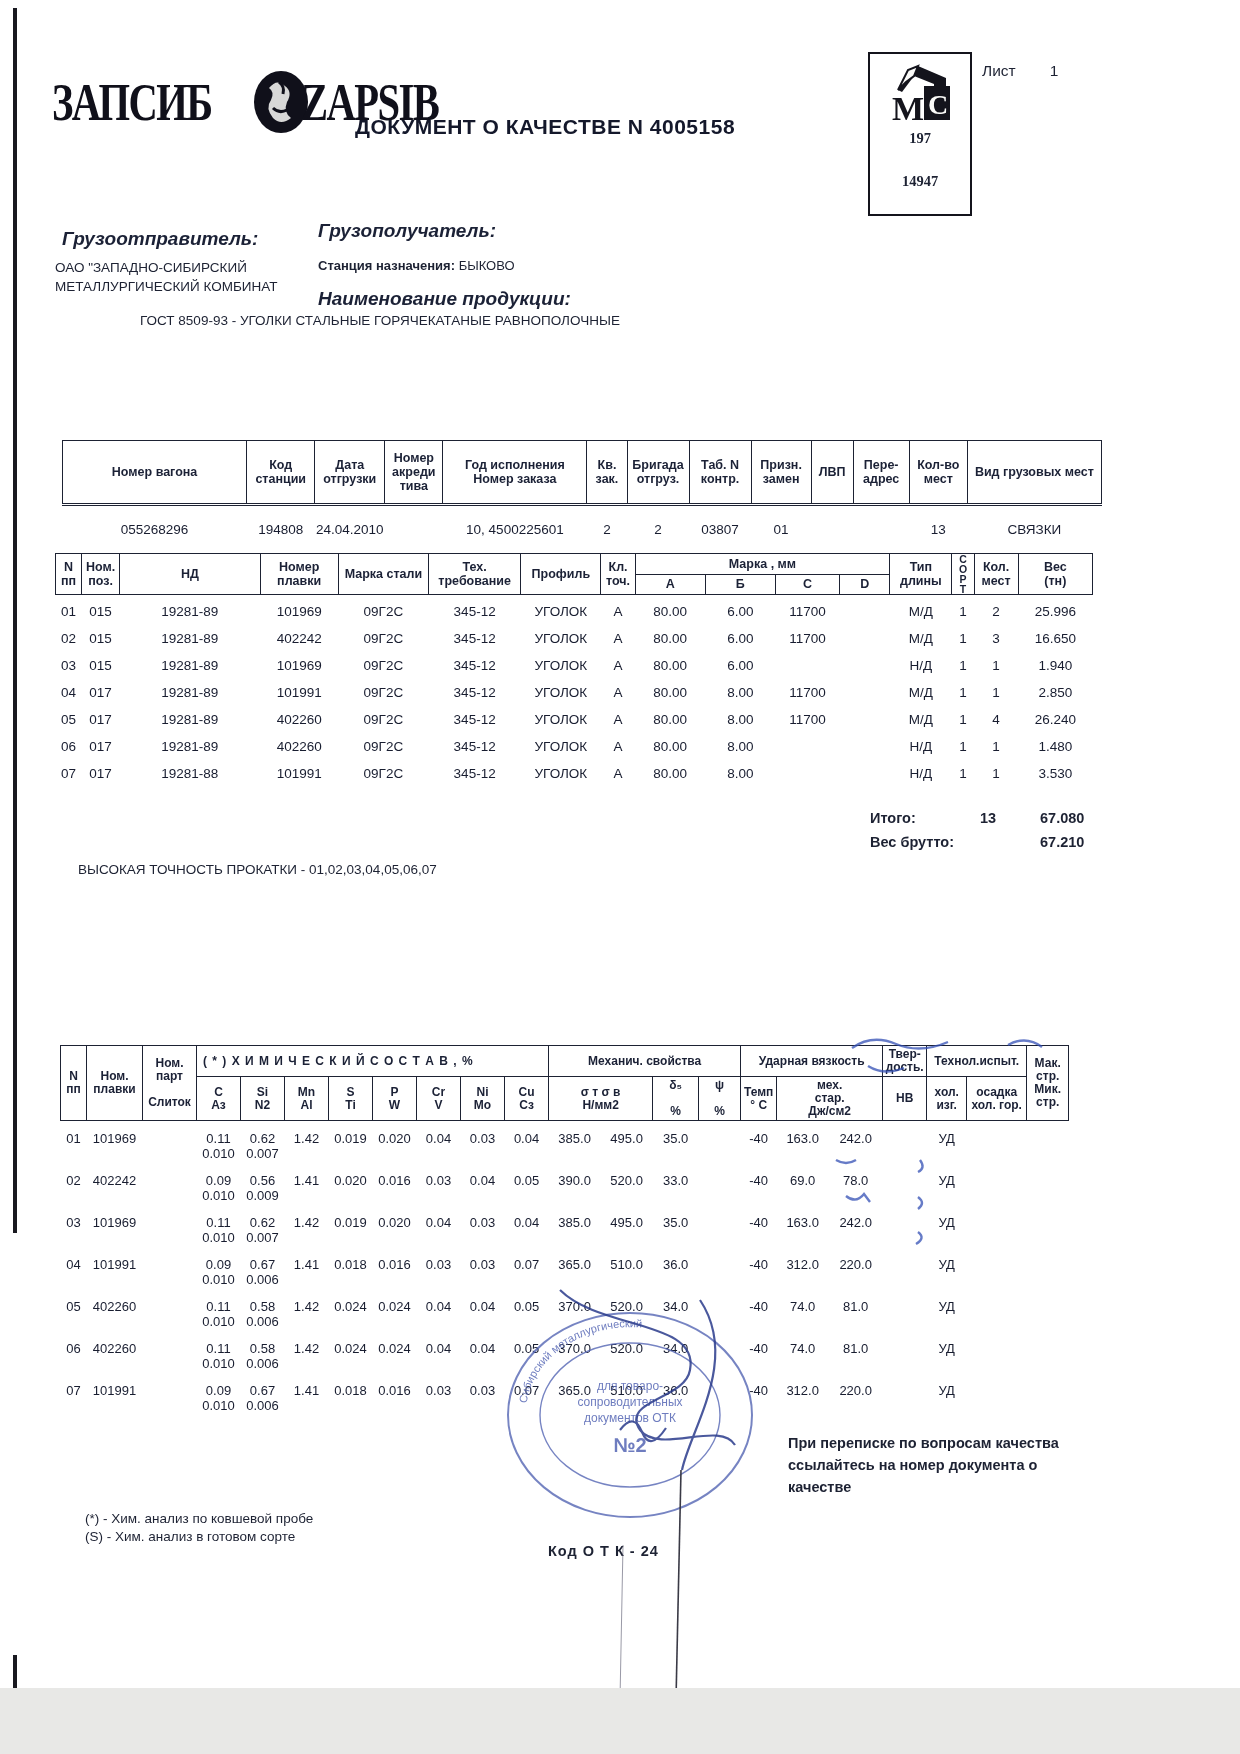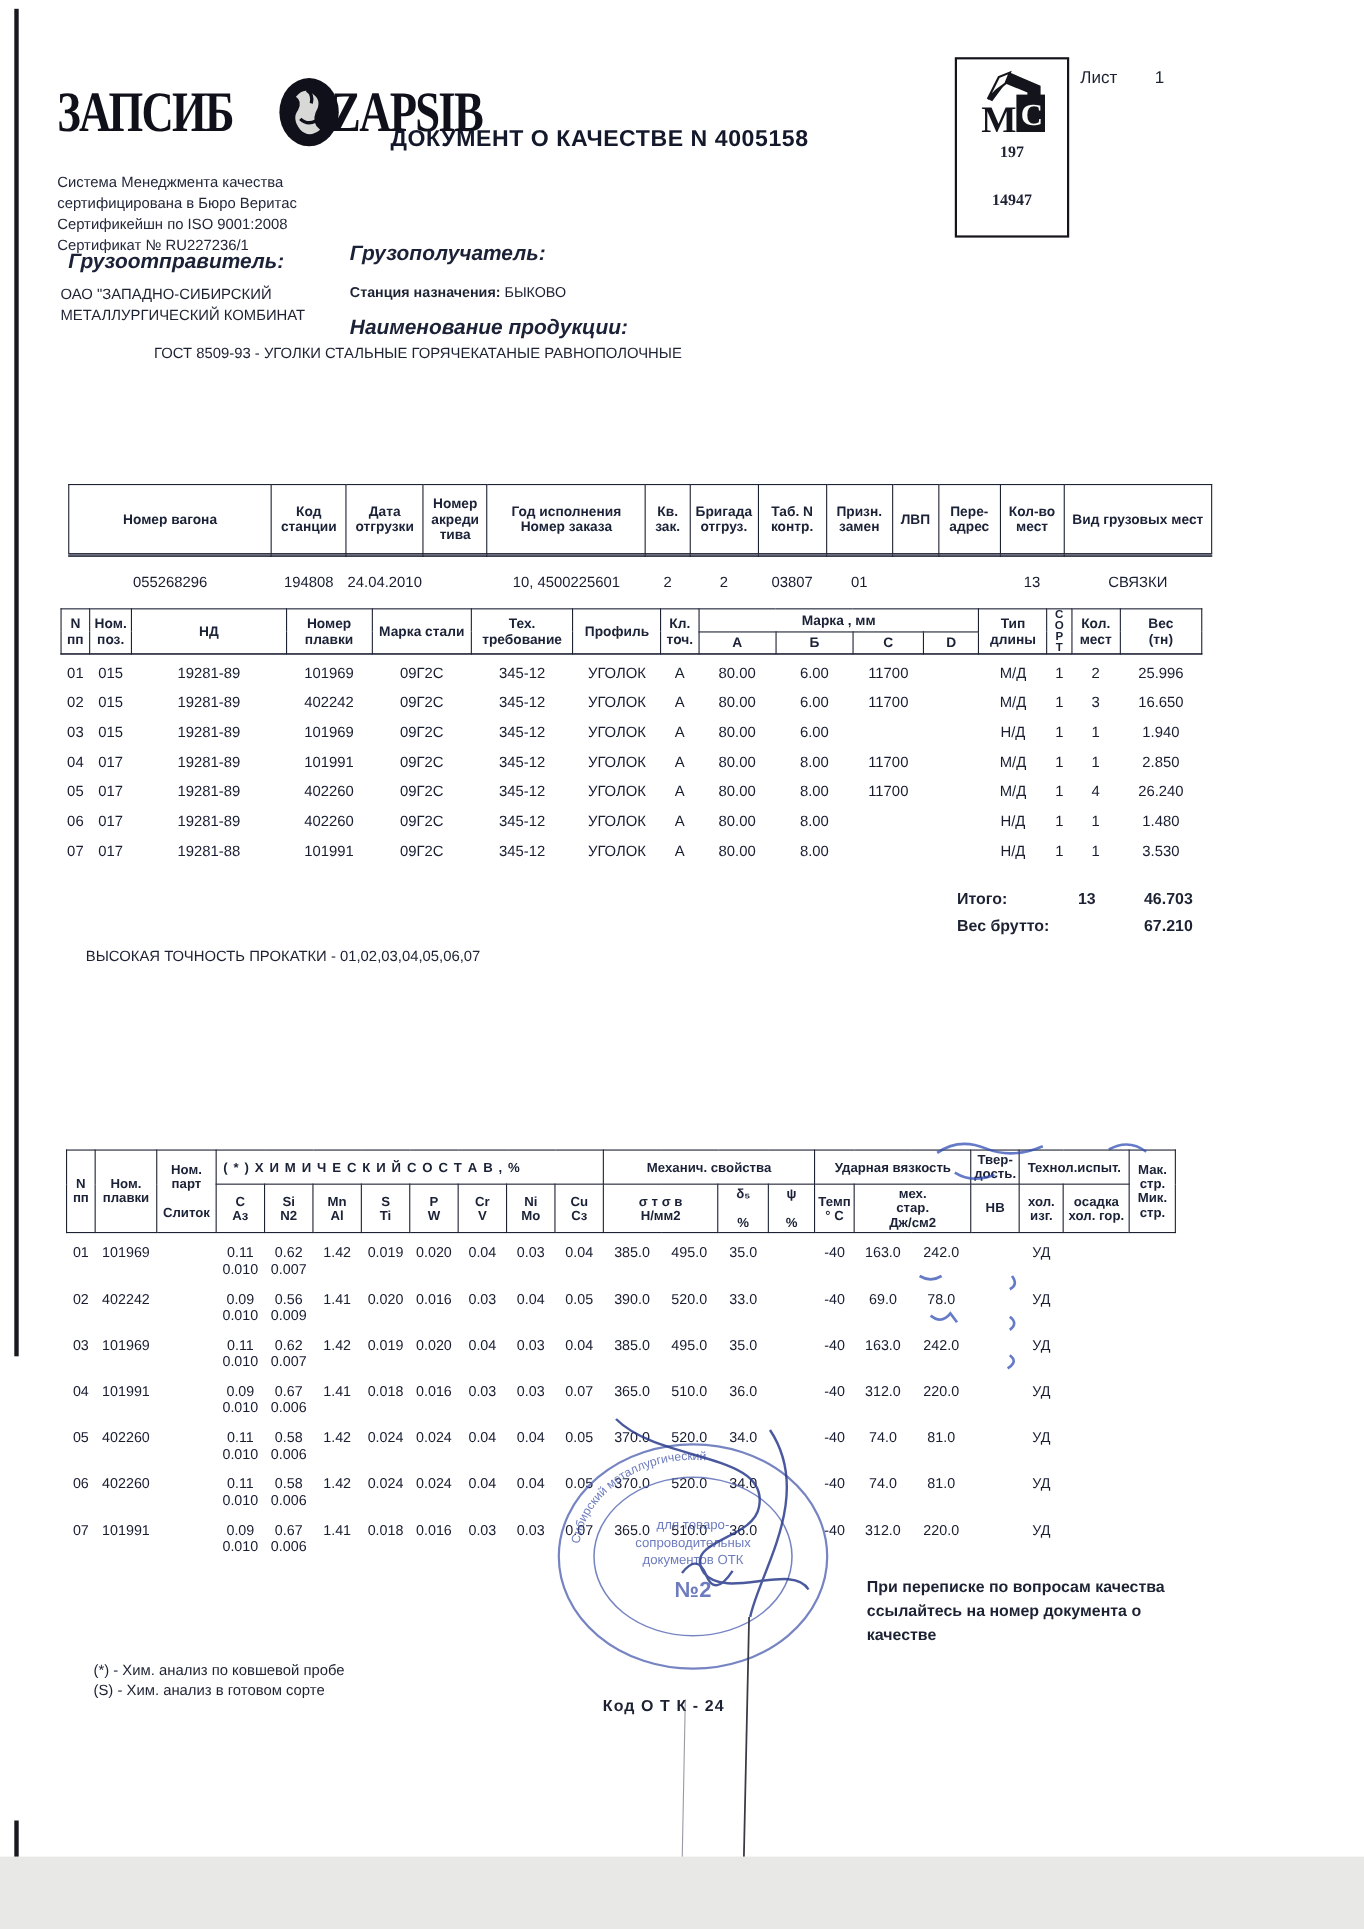--- a/index.html
+++ b/index.html
@@ -62,24 +62,20 @@
   <div class="abs logo-row" style="left:52px;top:68px;">
     <span class="logo-word">ЗАПСИБ</span>
     <svg width="64" height="68" viewBox="0 0 64 68" style="margin:0 -14px 0 -10px;">
       <ellipse cx="32" cy="34" rx="27" ry="31" fill="#10101a"></ellipse>
       <path d="M20 20 q8 -10 16 -2 q8 6 2 16 q-4 10 4 16 q-10 8 -18 0 q-8 -10 -2 -18 q4 -8 -2 -12z" fill="#fbfbf9" opacity=".85"></path>
       <path d="M30 14 q6 4 4 12 M24 40 q6 6 14 2" stroke="#10101a" stroke-width="3" fill="none"></path>
     </svg>
     <span class="logo-word">ZAPSIB</span>
   </div>
 
-  <div class="abs cert pre" style="left:52px;top:156px;">Система  Менеджмента   качества
-сертифицирована в Бюро Веритас
-Сертификейшн по ISO  9001:2008
-Сертификат № RU227236/1</div>
 
   <div class="abs title" style="left:355px;top:115px;">ДОКУМЕНТ О КАЧЕСТВЕ   N 4005158</div>
 
   <div class="abs mc-box" style="left:868px;top:52px;">
     <svg width="72" height="64" viewBox="0 0 72 64" style="margin-top:8px;">
       <path d="M14 28 L34 4 L62 16 L62 30 L50 30 L50 22 L30 14 L18 30 Z" fill="#14141c"></path>
       <path d="M14 28 L22 20 L30 14 L34 4 L24 8 Z" fill="#fbfbf9" stroke="#14141c" stroke-width="2"></path>
       <text x="8" y="58" font-family="Liberation Serif,serif" font-weight="bold" font-size="34" fill="#14141c">М</text>
       <rect x="40" y="24" width="26" height="34" fill="#14141c"></rect>
       <text x="44" y="52" font-family="Liberation Serif,serif" font-weight="bold" font-size="28" fill="#fbfbf9">С</text>
@@ -355,21 +351,21 @@
           <td>1</td>
           <td>1</td>
           <td>3.530</td>
         </tr>
       </tbody>
   </table>
 
   <div class="abs tot" style="left:870px;top:810px;">
     <span>Итого:</span>
     <span>13</span>
-    <span>46.703</span>
+    <span>67.080</span>
   </div>
   <div class="abs tot" style="left:870px;top:834px;">
     <span>Вес брутто:</span>
     <span></span>
     <span>67.210</span>
   </div>
 
   <div class="abs" style="left:78px;top:862px;font-size:13.5px;">ВЫСОКАЯ ТОЧНОСТЬ ПРОКАТКИ    - 01,02,03,04,05,06,07</div>
 
   <table class="t3 abs" style="left:60px;top:1045px;width:1008px;">

